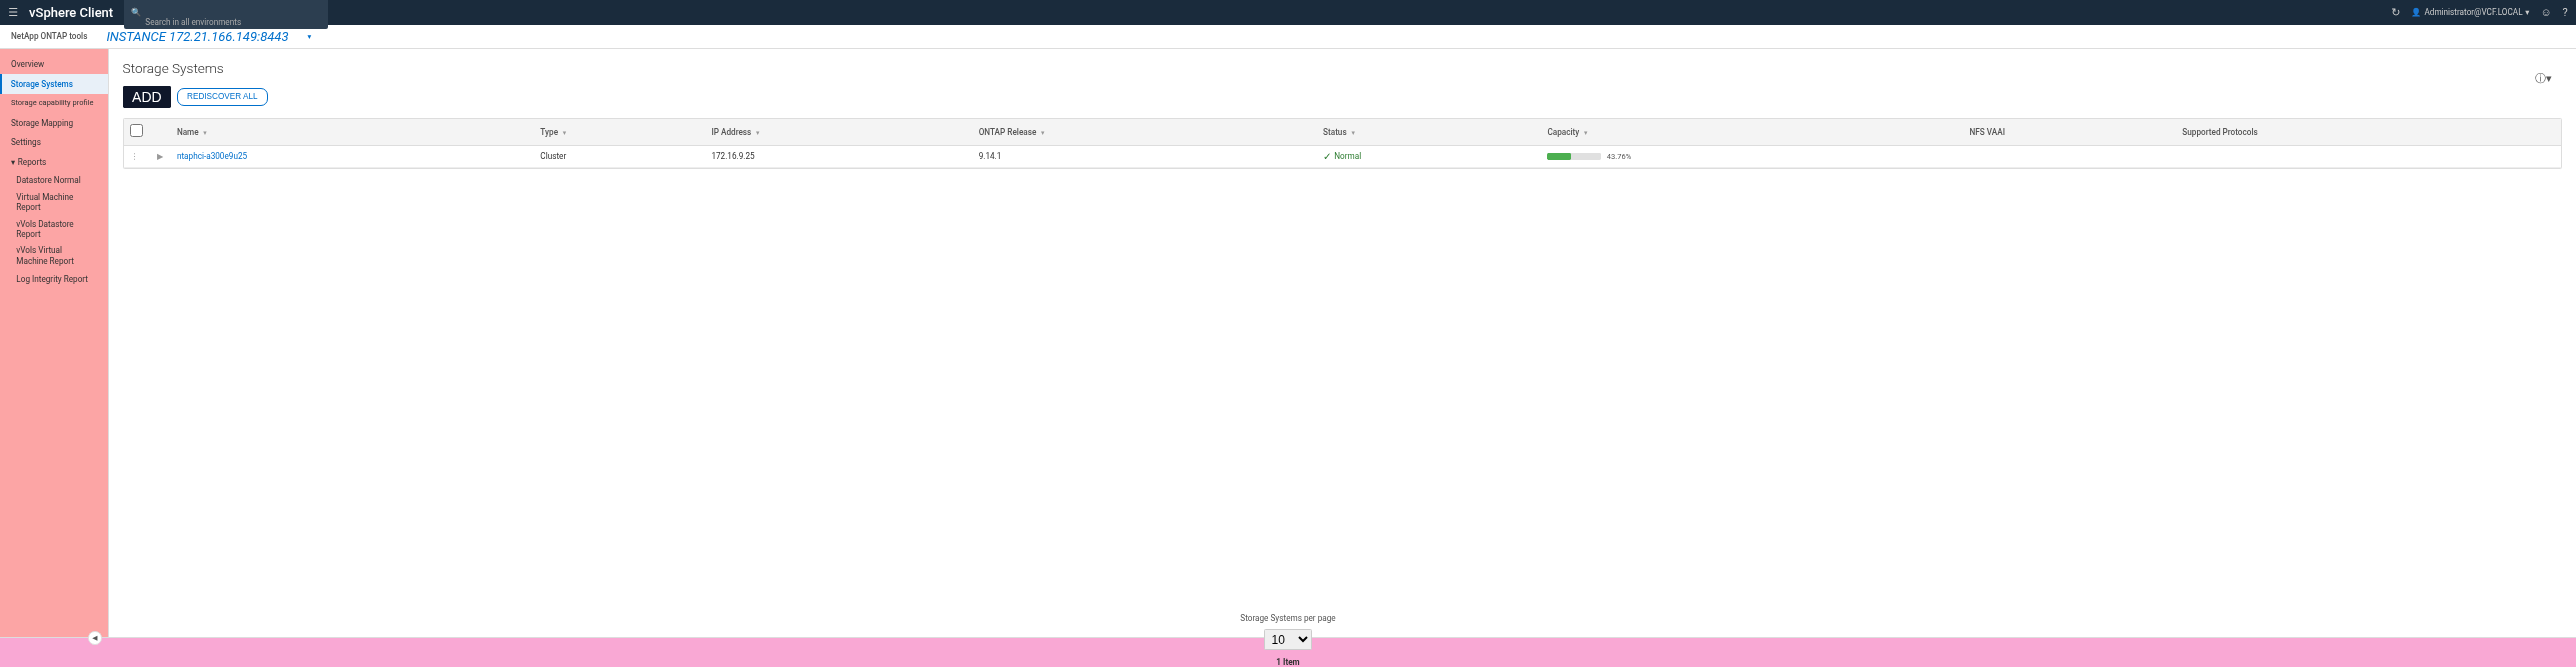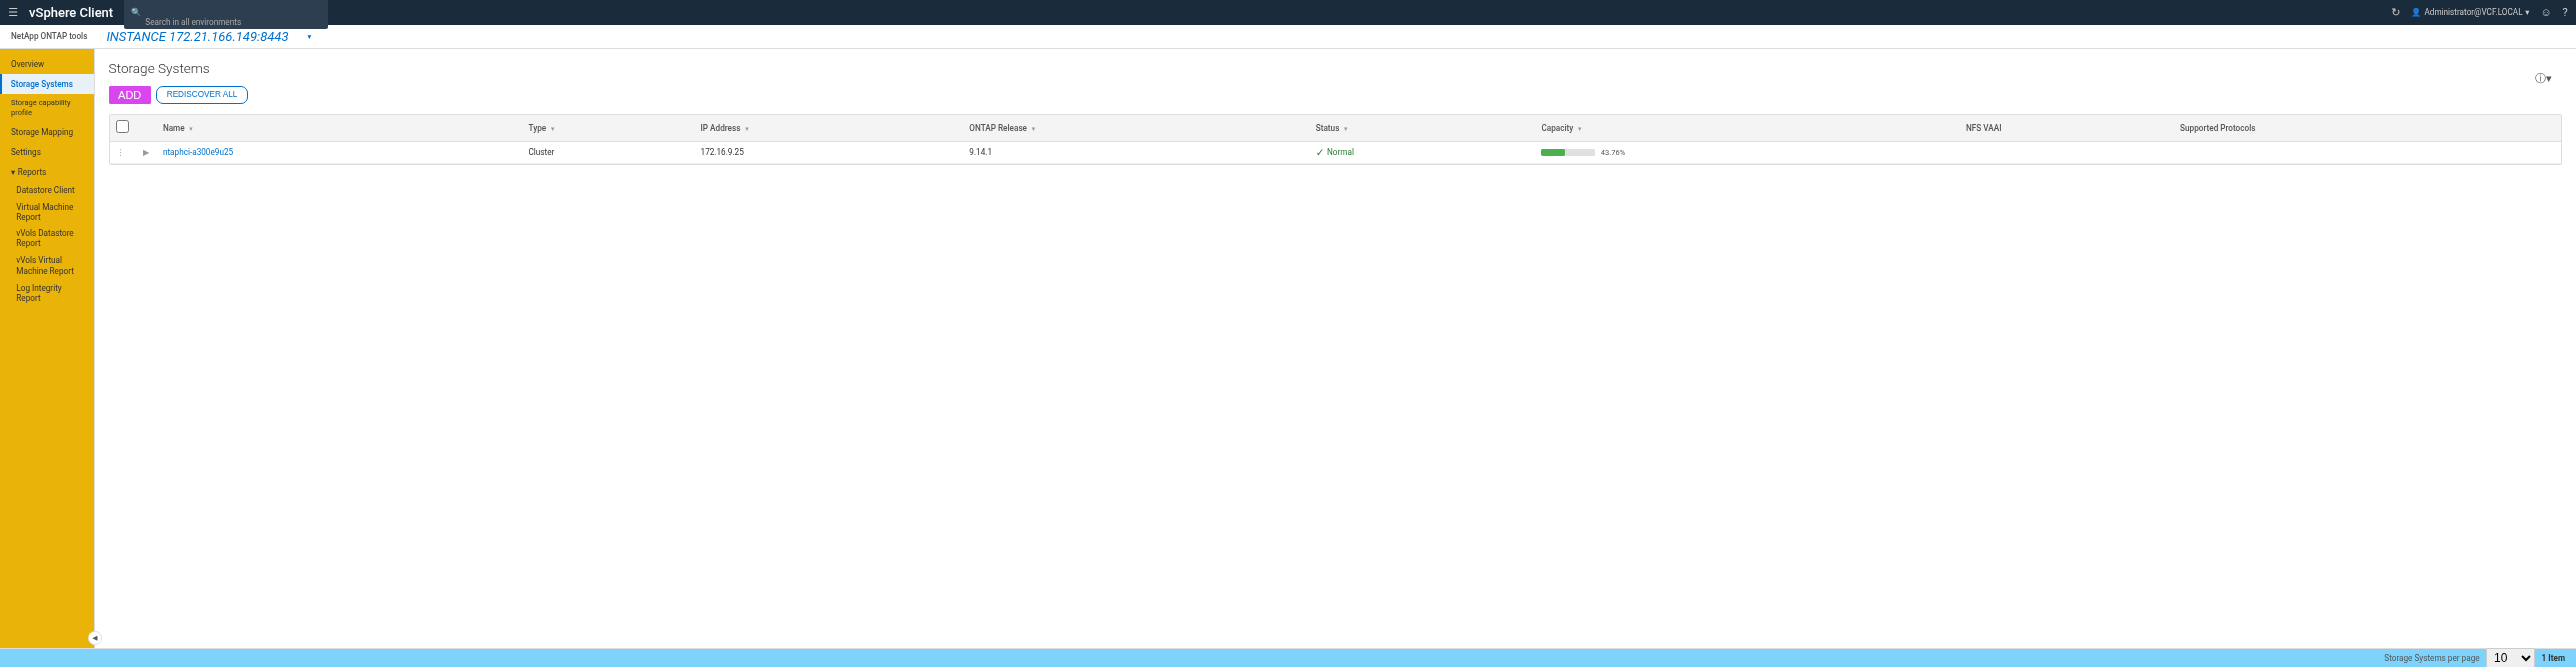--- a/index.html
+++ b/index.html
@@ -61,22 +61,22 @@
 
     
     .layout {
       display: flex;
       margin-top: 49px;
       height: calc(100vh - 49px);
     }
 
     
     .sidebar {
-      width: 95px;
-      background: #eab308;
+      width: 109px;
+      background: #fca5a5;
       border-right: 0.7px solid #ddd;
       padding: 5.4px 0;
       flex-shrink: 0;
       overflow-y: auto;
     }
     .sidebar-item {
       padding: 4.8px 11px;
       cursor: pointer;
       font-size: 8.2px;
       color: #333;
@@ -116,25 +116,25 @@
     }
 
     .toolbar {
       display: flex;
       align-items: center;
       gap: 5.4px;
       margin-bottom: 9.5px;
     }
 
     .btn-add {
-      background: #d946ef;
+      background: #0f172a;
       color: #fff;
       border: none;
       padding: 3.4px 9.5px;
-      font-size: 11px;
+      font-size: 14px;
       cursor: pointer;
       border-radius: 1.4px;
       font-weight: 500;
     }
 
     .btn-rediscover {
       background: #fff;
       color: #0070cc;
       border: 0.7px solid #0070cc;
       padding: 3.4px 9.5px;
@@ -217,30 +217,31 @@
       border-radius: 1.4px;
     }
     .capacity-pct { font-size: 7.5px; color: #555; }
 
     .link-text { color: #0070cc; cursor: pointer; }
 
     
     .footer {
       position: fixed;
       bottom: 0; left: 0; right: 0;
-      height: 19px;
-      background: #7dd3fc;
+      height: 30px;
+      background: #f9a8d4;
       border-top: 0.7px solid #ddd;
       display: flex;
       align-items: center;
       justify-content: flex-end;
       padding: 0 11px;
       gap: 6.8px;
       font-size: 8.2px;
       color: #555;
+      flex-direction: column;
     }
 
     .footer select {
       border: 0.7px solid #ccc;
       padding: 1.4px 2.7px;
       font-size: 12px;
       border-radius: 1.4px;
     }
 
     .footer .item-count { color: #333; font-weight: 700; }
@@ -310,21 +311,21 @@
   <div class="sidebar">
     <div class="sidebar-item">Overview</div>
     <div class="sidebar-item active">Storage Systems</div>
     <div class="sidebar-item" style="font-size:7.5px;white-space:normal;line-height:1.3;">Storage capability profile</div>
     <div class="sidebar-item">Storage Mapping</div>
     <div class="sidebar-item">Settings</div>
     <div class="sidebar-section">
       <span>▾</span>
       <span>Reports</span>
     </div>
-    <div class="sidebar-sub-item">Datastore Client</div>
+    <div class="sidebar-sub-item">Datastore Normal</div>
     <div class="sidebar-sub-item">Virtual Machine Report</div>
     <div class="sidebar-sub-item">vVols Datastore Report</div>
     <div class="sidebar-sub-item" style="white-space:normal;line-height:1.3;">vVols Virtual Machine Report</div>
     <div class="sidebar-sub-item">Log Integrity Report</div>
   </div>
 
   <div class="main">
     <div style="position:relative;">
       <h1 class="page-title">Storage Systems</h1>
       <span class="main-help">ⓘ▾</span>

